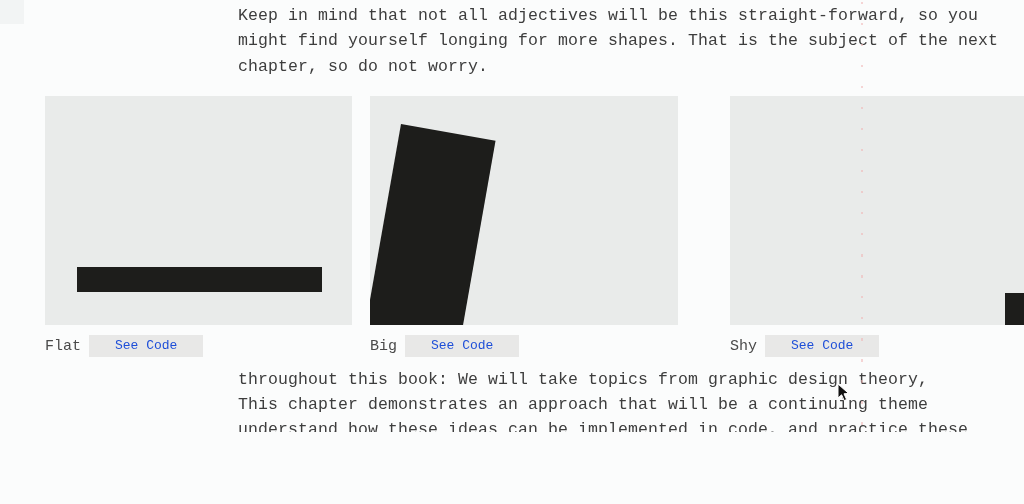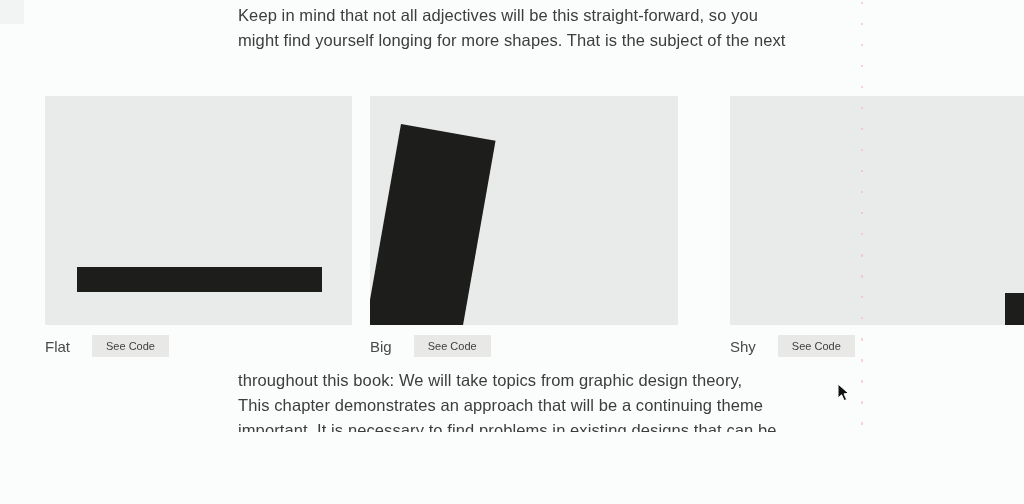--- a/index.html
+++ b/index.html
@@ -7,21 +7,21 @@
     --text-color:#3d3d3d; --caption-color:#4a4a4a; --button-bg:#e8e8e7;
     --guide-dot-color:#f0b4b4;
   }
   *{margin:0;padding:0;box-sizing:border-box;}
   html,body{width:1024px;height:504px;}
   body{
     font-family:"Liberation Sans", sans-serif;
     background:var(--page-bg);
     overflow:hidden;
   }
-  .page{position:relative;width:1024px;height:432px;overflow:hidden;}
+  .page{position:relative;width:1024px;height:432px;overflow:hidden;font-family:Liberation Mono, monospace;}
 
   
   .para{position:absolute;left:238px;width:580px;color:var(--text-color);
         font-size:16.5px;line-height:25.2px;letter-spacing:0.1px;}
   .para div{white-space:nowrap;}
   .intro{top:-22px;}
   .outro{top:368px;line-height:24.8px;}
 
   
   .corner-artifact{position:absolute;left:0;top:0;width:24px;height:24px;background:#f2f4f4;}
@@ -31,24 +31,24 @@
   .card-flat{left:45px;width:307px;}
   .card-big{left:370px;width:308px;}
   .card-shy{left:730px;width:307px;}
   .canvas{position:relative;width:100%;height:229px;background:var(--panel-bg);overflow:hidden;}
   .shape{position:absolute;background:var(--shape-color);}
   .shape-flat{left:32px;top:171px;width:245px;height:25px;}
   .shape-big{left:31px;top:28px;width:96px;height:208px;
              transform:rotate(10deg);transform-origin:top left;}
   .shape-shy{right:0;bottom:0;width:32px;height:32px;}
   .caption{display:flex;align-items:center;margin-top:10px;height:22px;
-           font-size:15px;color:var(--caption-color);gap:14px;}
-  .see-code{margin-left:8px;background:var(--button-bg);color:#404040;
-            border:none;font-family:inherit;font-size:11px;line-height:22px;
-            padding:0 14px;cursor:pointer;}
+           font-size:15px;color:var(--caption-color);}
+  .see-code{margin-left:8px;background:var(--button-bg);color:#1d4ed8;
+            border:none;font-family:inherit;font-size:13px;line-height:22px;
+            padding:0 26px;cursor:pointer;}
 
   
   .guide-line{position:absolute;left:861px;top:2px;width:2px;height:504px;
     background-image:repeating-linear-gradient(to bottom,
       var(--guide-dot-color) 0px, var(--guide-dot-color) 2.5px,
       transparent 2.5px, transparent 21px);
     opacity:.55;}
 
   
   .cursor{position:absolute;left:837px;top:383px;width:13px;height:19px;}
@@ -57,20 +57,21 @@
 <body>
 
 <div class="page">
 
   <div class="corner-artifact"></div>
 
   <div class="para intro">
     <div>you can see how the same rectangle function can express many different ideas.</div>
     <div>Keep in mind that not all adjectives will be this straight-forward, so you</div>
     <div>might find yourself longing for more shapes. That is the subject of the next</div>
+    <div>chapter, so do not worry.</div>
   </div>
 
   <div class="card card-flat">
     <div class="canvas">
       <div class="shape shape-flat"></div>
     </div>
     <div class="caption">
       <span>Flat</span>
       <button class="see-code">See Code</button>
     </div>
@@ -92,20 +93,21 @@
     </div>
     <div class="caption">
       <span>Shy</span>
       <button class="see-code">See Code</button>
     </div>
   </div>
 
   <div class="para outro">
     <div>throughout this book: We will take topics from graphic design theory,</div>
     <div>This chapter demonstrates an approach that will be a continuing theme</div>
+    <div>understand how these ideas can be implemented in code, and practice these</div>
     <div>important. It is necessary to find problems in existing designs that can be</div>
   </div>
 
   <div class="guide-line"></div>
 
   <svg class="cursor" viewBox="0 0 13 19" xmlns="http://www.w3.org/2000/svg">
     <path d="M1,1 L1,15 L4.6,11.8 L7.2,17.6 L9.6,16.5 L7,10.8 L11.6,10.4 Z" fill="#111" stroke="#fff" stroke-width="1"></path>
   </svg>
 
 </div>

